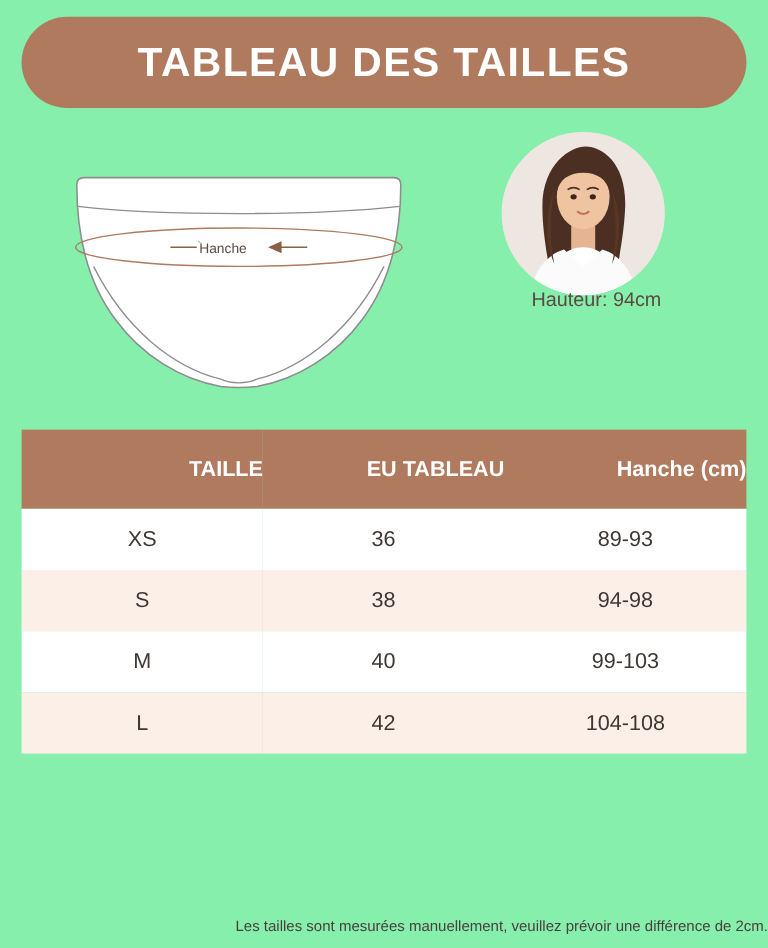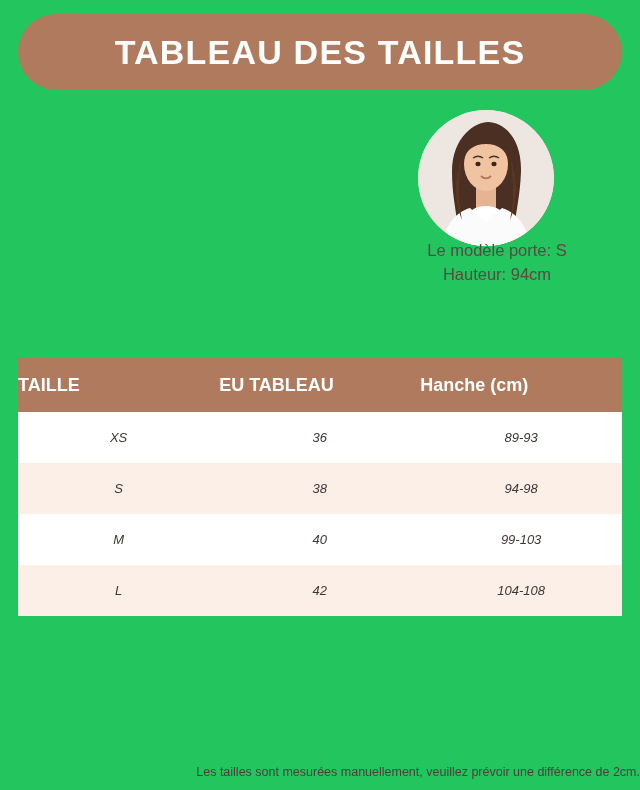--- a/index.html
+++ b/index.html
@@ -7,21 +7,21 @@
     width: 640px;
     height: 790px;
     background: #ffffff;
     font-family: "Liberation Sans", sans-serif;
     overflow: hidden;
   }
   .page {
     position: relative;
     width: 640px;
     height: 790px;
-    background: #22c55e;
+    background: #86efac;
   }
 
   
   .header-banner {
     position: absolute;
     left: 18px;
     top: 14px;
     width: 604px;
     height: 76px;
     background: #b07a5e;
@@ -99,32 +99,31 @@
     top: 358px;
     width: 604px;
     border-collapse: collapse;
     table-layout: fixed;
   }
   .table th {
     background: #b07a5e;
     color: #ffffff;
     font-size: 18px;
     font-weight: bold;
-    height: 54px;
-    text-align: left;
+    height: 66px;
+    text-align: right;
     vertical-align: middle;
   }
   .table td {
     height: 51px;
     text-align: center;
     vertical-align: middle;
-    font-size: 13px;
+    font-size: 18px;
     color: #3f3733;
     font-weight: normal;
-    font-style: italic;
   }
   .table tbody tr.odd td { background: #ffffff; }
   .table tbody tr.even td { background: #fcefe8; }
 
   .footnote {
     position: absolute;
     left: 0;
     top: 765px;
     width: 640px;
     text-align: right;
@@ -136,20 +135,46 @@
 <body>
 
 <div class="page">
 
   <div class="header-banner">
     <div class="header-title">TABLEAU DES TAILLES</div>
   </div>
 
   <div class="upper">
 
+    <div class="garment-wrap">
+      <svg width="330" height="210" viewBox="0 0 330 210">
+
+        <path d="M30 30 C30 26 32 24 36 24 L294 24 C298 24 300 26 300 30
+                 C300 70 292 110 268 142 C246 172 214 192 180 198
+                 C172 199 158 199 150 198 C116 192 84 172 62 142
+                 C38 110 30 70 30 30 Z" fill="#ffffff" stroke="#8d8d8d" stroke-width="1.3"></path>
+
+        <path d="M31 48 C100 56 230 56 299 48" fill="none" stroke="#8d8d8d" stroke-width="1.2"></path>
+
+        <path d="M44 98 C70 150 110 182 150 192" fill="none" stroke="#8d8d8d" stroke-width="1.1"></path>
+        <path d="M286 98 C260 150 220 182 180 192" fill="none" stroke="#8d8d8d" stroke-width="1.1"></path>
+
+        <path d="M150 192 C158 196 172 196 180 192" fill="none" stroke="#8d8d8d" stroke-width="1.1"></path>
+
+        <ellipse cx="165" cy="82" rx="136" ry="16" fill="none" stroke="#b07a5e" stroke-width="1.1"></ellipse>
+
+        <g stroke="#8a5f45" stroke-width="1.3" fill="#8a5f45">
+          <line x1="108" y1="82" x2="135" y2="82"></line>
+          <polygon points="141,82 132,78 132,86"></polygon>
+          <line x1="222" y1="82" x2="197" y2="82"></line>
+          <polygon points="191,82 200,78 200,86"></polygon>
+        </g>
+      </svg>
+      <span class="hanche-label">Hanche</span>
+    </div>
 
     <div class="model-circle">
       <svg width="136" height="136" viewBox="0 0 136 136">
         <defs>
           <clipPath id="circleClip">
               <circle cx="68" cy="68" r="68"></circle>
             </clipPath>
         </defs>
         <g clip-path="url(#circleClip)">
           <rect x="0" y="0" width="136" height="136" fill="#eee6e0"></rect>
@@ -172,21 +197,20 @@
 
           <path d="M55 48 C58 46 62 46 65 48" stroke="#4b2f22" stroke-width="1.4" fill="none"></path>
           <path d="M71 48 C74 46 78 46 81 48" stroke="#4b2f22" stroke-width="1.4" fill="none"></path>
 
           <path d="M63 66 C66 69 70 69 73 66" stroke="#b9705e" stroke-width="1.8" fill="none"></path>
         </g>
       </svg>
     </div>
 
     <div class="model-info">
-      <div>Le modèle porte: S</div>
       <div>Hauteur: 94cm</div>
     </div>
   </div>
 
   <table class="table">
     <colgroup>
       <col style="width:33.3%">
       <col style="width:33.3%">
       <col style="width:33.4%">
     </colgroup>

